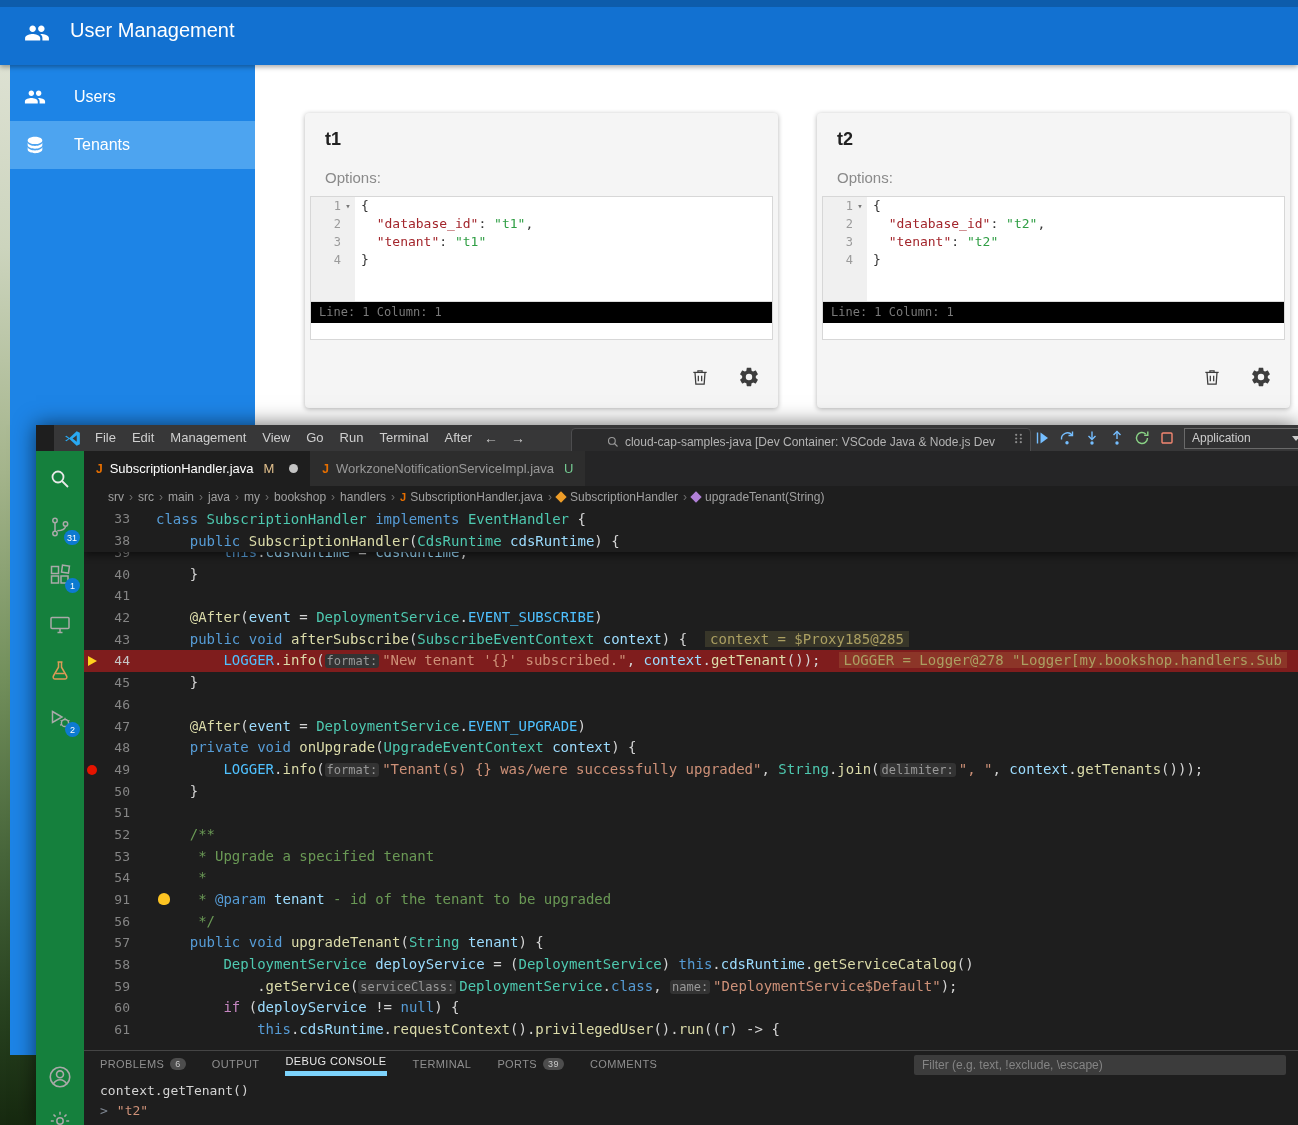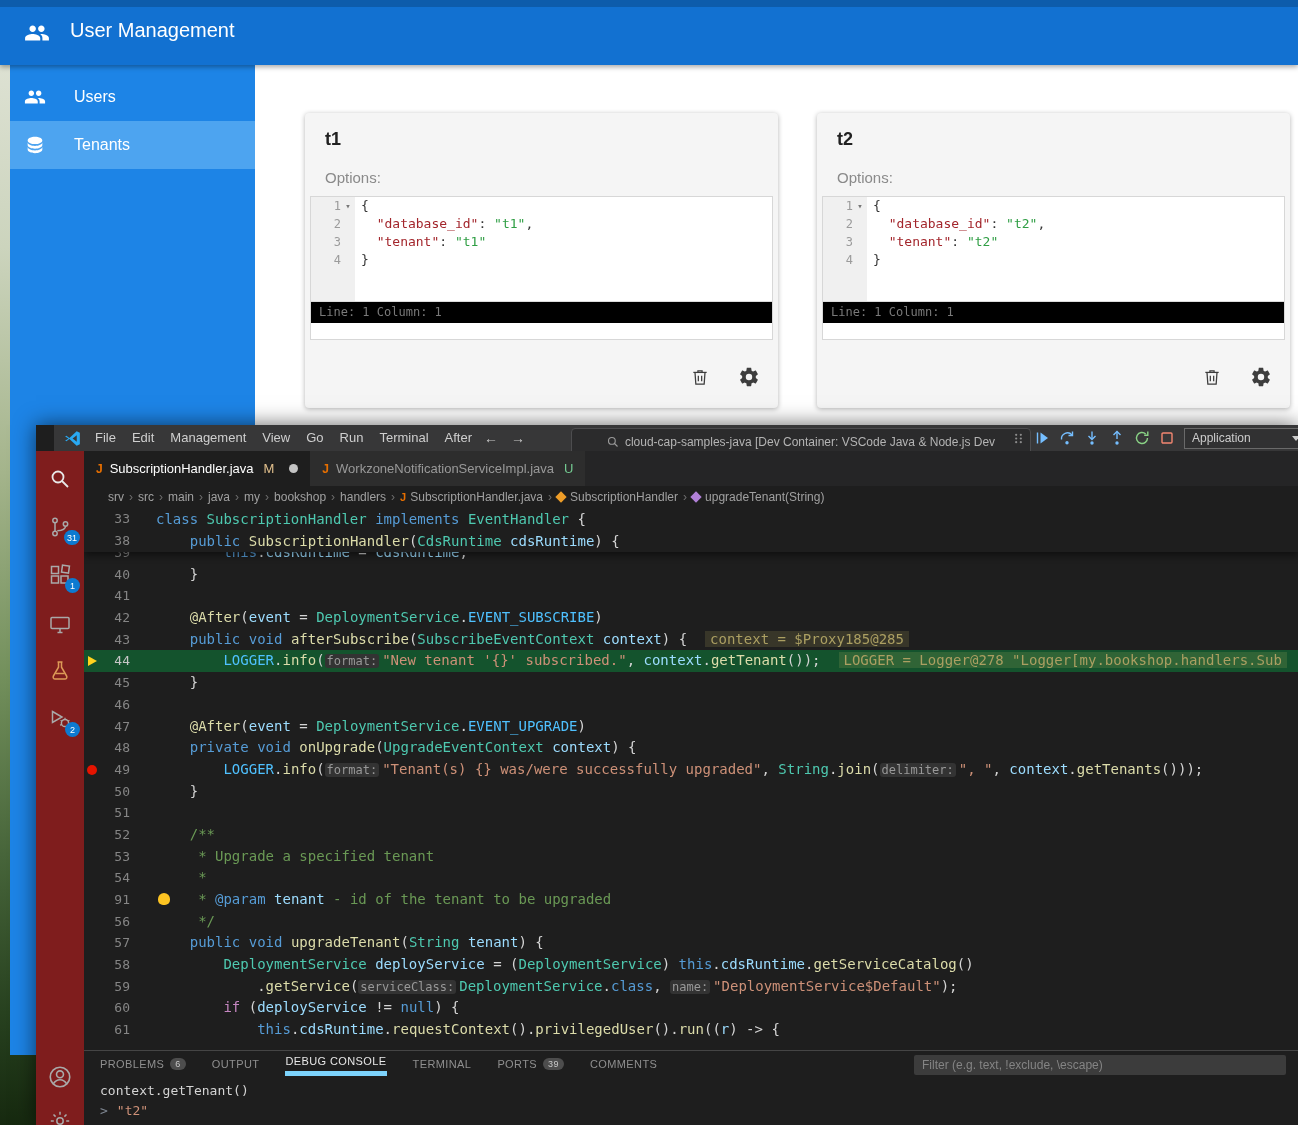--- a/index.html
+++ b/index.html
@@ -44,21 +44,21 @@
   .menu-item{padding:0 8px;font-size:13px;color:#cfcfcf;line-height:26px;cursor:pointer;}
   .nav-arrow{position:absolute;color:#c8c8c8;font-size:14px;line-height:26px;cursor:pointer;}
   .nav-arrow.back{left:430px;} .nav-arrow.fwd{left:457px;}
   .cmd-center{position:absolute;left:489px;top:3px;width:460px;height:28px;background:#2b2b2c;border:1px solid #4d4d4f;border-radius:4px;display:flex;align-items:center;justify-content:center;gap:6px;font-size:12px;color:#b4b4b4;overflow:hidden;white-space:nowrap;box-sizing:border-box;cursor:pointer;margin-left:28px;}
   .dbg-toolbar{position:absolute;right:8px;top:0;height:26px;display:flex;align-items:center;gap:9px;}
   .dbg-btn{display:flex;cursor:pointer;}
   .c-blue{color:#75beff;} .c-green{color:#89d185;} .c-red{color:#f48771;} .c-grip{color:#8b8b8b;}
   .dbg-dropdown{width:108px;height:19px;border:1px solid #6a6a6a;background:#313132;color:#cccccc;font-size:12px;display:flex;align-items:center;justify-content:space-between;padding:0 7px;cursor:pointer;}
   .caret{width:0;height:0;border-left:4px solid transparent;border-right:4px solid transparent;border-top:5px solid #cccccc;}
 
-  .vs-activity{position:absolute;left:0;top:26px;bottom:0;width:48px;background:#7f1d1d;}
+  .vs-activity{position:absolute;left:0;top:26px;bottom:0;width:48px;background:#15803d;}
   .act-icon{position:absolute;left:0;width:48px;height:40px;display:flex;align-items:center;justify-content:center;color:#a9a9a9;cursor:pointer;}
   .act-badge{position:absolute;right:4px;bottom:2px;min-width:15px;height:15px;border-radius:9px;background:#0d7ad1;color:#fff;font-size:9px;display:flex;align-items:center;justify-content:center;padding:0 3px;box-sizing:border-box;}
 
   .vs-tabs{position:absolute;top:26px;left:48px;right:0;height:35px;background:#252526;display:flex;}
   .tab{height:35px;display:flex;align-items:center;padding:0 12px;gap:7px;font-size:13px;cursor:pointer;}
   .tab.active{background:#1e1e1e;color:#ffffff;}
   .tab.inactive{background:#2d2d2d;color:#999999;border-right:1px solid #252526;}
   .java-ic{color:#e76f00;font-weight:bold;font-size:12px;}
   .git-m{color:#e2c08d;margin-left:3px;} .git-u{color:#73c991;margin-left:3px;}
   .dirty-dot{width:9px;height:9px;border-radius:50%;background:#c4c4c4;margin-left:8px;}
@@ -68,21 +68,21 @@
   .bc-item{display:flex;align-items:center;cursor:pointer;}
   .java-mini{color:#e76f00;font-weight:bold;font-size:11px;margin-right:4px;}
   .sym{width:8px;height:8px;transform:rotate(45deg);display:inline-block;margin-right:5px;}
   .sym-class{background:#ee9d28;} .sym-method{background:#b180d7;}
 
   .vs-editor{position:absolute;top:83px;left:48px;right:0;bottom:75px;overflow:hidden;}
   .code-scroll{position:absolute;top:34px;left:0;right:0;}
   .sticky{position:absolute;top:0;left:0;right:0;z-index:3;background:#1e1e1e;box-shadow:0 4px 7px rgba(0,0,0,.45);}
   .sticky .cl-row{height:22px;line-height:22px;}
   .cl-row{display:flex;height:21.7px;line-height:21.7px;font-family:"DejaVu Sans Mono",monospace;font-size:14px;white-space:pre;}
-  .cl-row.current{background:#14532d;}
+  .cl-row.current{background:#7f1d1d;}
   .cl-glyph{width:16px;flex:none;display:flex;align-items:center;justify-content:center;}
   .cl-num{width:30px;flex:none;text-align:right;color:#858585;font-size:13px;}
   .cl-row.current .cl-num{color:#c6c6c6;}
   .cl-fold{width:26px;flex:none;}
   .cl-code{flex:1;position:relative;overflow:hidden;}
   .tk-kw{color:#569cd6;} .tk-ctl{color:#c586c0;} .tk-ty{color:#4ec9b0;} .tk-fn{color:#dcdcaa;}
   .tk-va{color:#9cdcfe;} .tk-co{color:#4fc1ff;} .tk-st{color:#ce9178;} .tk-cm{color:#6a9955;}
   .tk-ck{color:#569cd6;} .tk-pl{color:#d4d4d4;}
   .tk-hint{color:#989898;background:#333333;border-radius:3px;padding:0 2px;margin-right:3px;font-size:12px;}
   .inline-val{margin-left:18px;padding:0 5px;background:rgba(222,207,113,.14);color:#ab9f62;}

